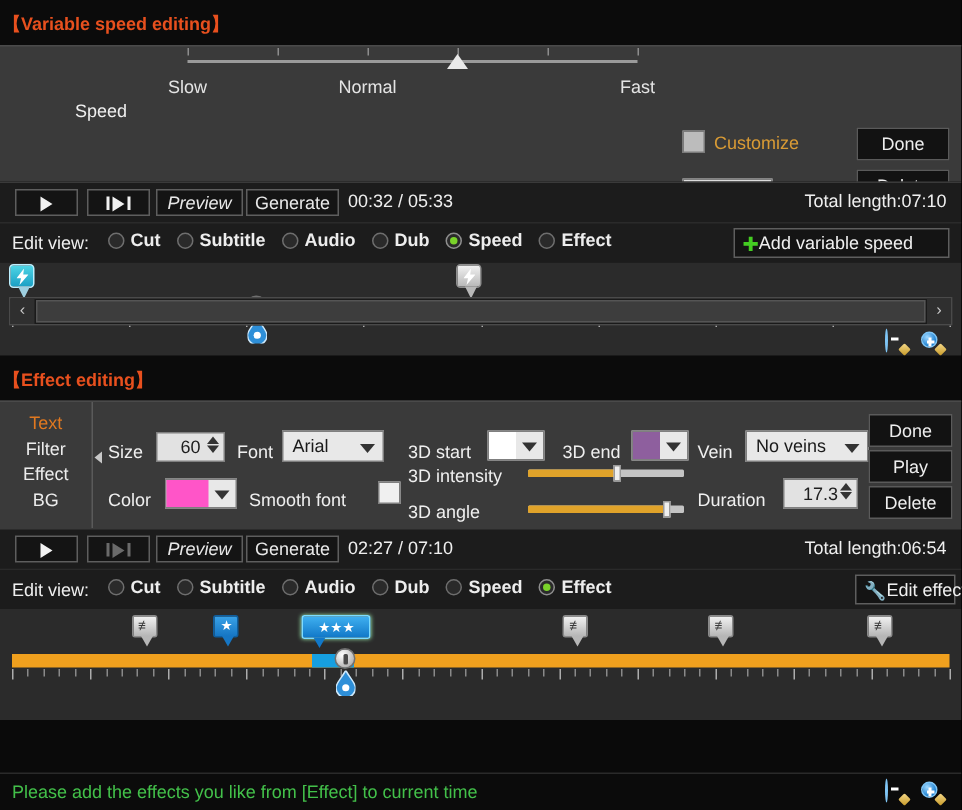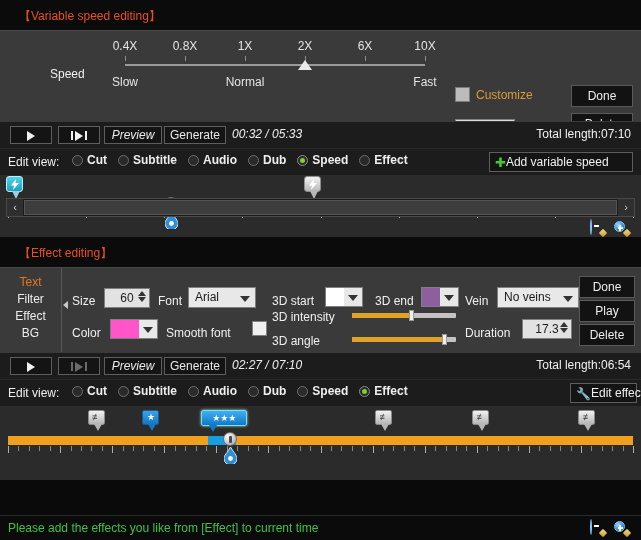--- a/index.html
+++ b/index.html
@@ -6,22 +6,22 @@
   body{
     width:641px;height:540px;overflow:hidden;
     font-family:"Liberation Sans","DejaVu Sans",sans-serif;
     font-size:12px;color:#e8e8e8;
     -webkit-font-smoothing:none;
   }
   .app{position:relative;width:641px;height:540px;background:#0a0a0a;}
 
   
   .sec-title{
-    color:#e8501e;font-size:12px;padding:8px 0 5px 19px;
-    background:#0b0b0b;letter-spacing:0px;
+    color:#e8501e;font-size:12px;padding:8px 0 5px 2px;
+    background:#0b0b0b;letter-spacing:0px;font-weight:bold;
   }
   .sec-title.eff{color:#e8501e;}
 
   
   .panel{
     background:#3a3a3a;border-top:1px solid #4a4a4a;
     position:relative;
   }
 
   
@@ -69,21 +69,21 @@
   .toolbar{background:#1c1c1c;height:26px;position:relative;border-top:1px solid #3a3a3a;}
   .tb-btn{
     position:absolute;top:4px;height:18px;box-sizing:border-box;
     background:#141414;border:1px solid #5e5e5e;color:#e9e9e9;
     font-size:12px;line-height:16px;text-align:center;
   }
   .tb-play{left:10px;width:42px;}
   .tb-step{left:58px;width:42px;}
   .tb-prev{left:104px;width:58px;font-style:italic;}
   .tb-gen{left:164px;width:62px;}
-  .tb-time{position:absolute;left:232px;top:5px;font-size:12px;color:#efefef;font-style:italic;}
+  .tb-time{position:absolute;left:232px;top:5px;font-size:12px;color:#efefef;}
   .tb-total{position:absolute;right:10px;top:5px;font-size:12px;color:#efefef;}
   .ply{display:inline-block;width:0;height:0;border-left:8px solid #f2f2f2;border-top:5px solid transparent;border-bottom:5px solid transparent;vertical-align:middle;}
   .ply.dim{border-left-color:#6a6a6a;}
   .bar{display:inline-block;width:2px;height:9px;background:#f2f2f2;vertical-align:middle;margin:0 2px;}
   .bar.dim{background:#6a6a6a;}
 
   
   .editview{background:#1c1c1c;height:26px;position:relative;border-top:1px solid #2a2a2a;}
   .ev-lbl{position:absolute;left:8px;top:6px;font-size:12px;color:#efefef;}
   .radios{position:absolute;left:72px;top:4px;display:flex;gap:0px;align-items:center;}
@@ -225,28 +225,20 @@
 <body>
 
 <div class="app">
 
   <div class="sec-title">【Variable speed editing】</div>
 
   <div class="panel" id="speed-panel">
     <div class="lbl-speed">Speed</div>
 
     <div class="slider-wrap">
-      <div class="tick-labels">
-        <span style="left:0%">0.4X</span>
-        <span style="left:20%">0.8X</span>
-        <span style="left:40%">1X</span>
-        <span style="left:60%">2X</span>
-        <span style="left:80%">6X</span>
-        <span style="left:100%">10X</span>
-      </div>
       <div class="ticks">
         <i style="left:0%"></i>
           <i style="left:20%"></i>
           <i style="left:40%"></i>
         <i style="left:60%"></i>
           <i style="left:80%"></i>
           <i style="left:100%"></i>
       </div>
       <div class="s-track">
         <div class="s-thumb" style="left:60%"></div>

